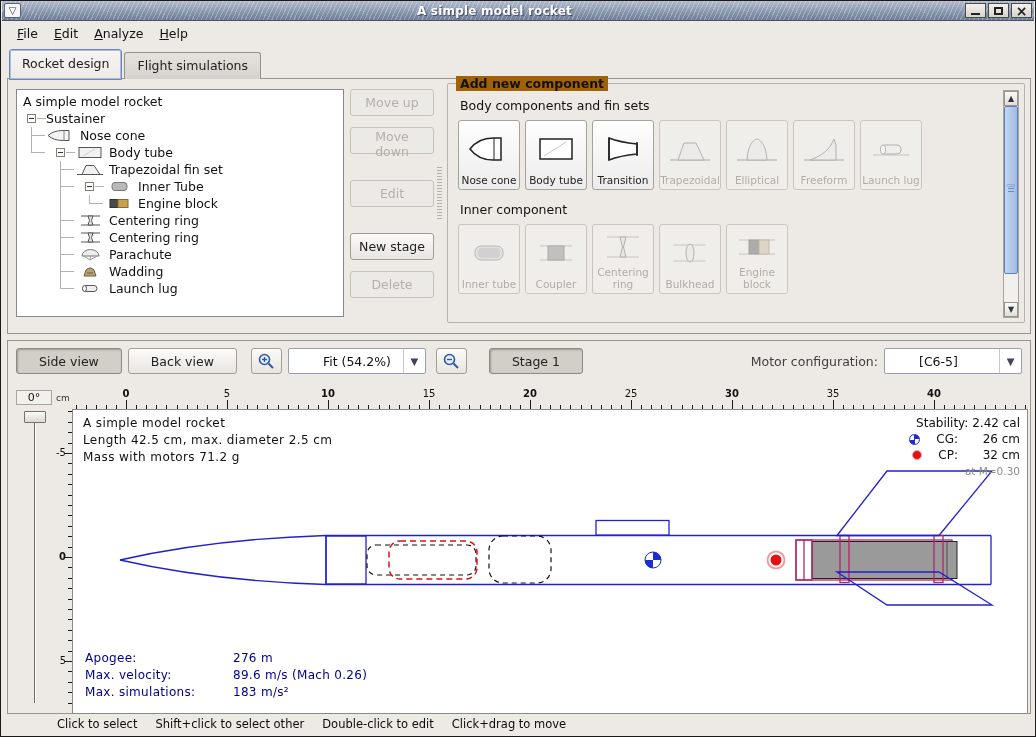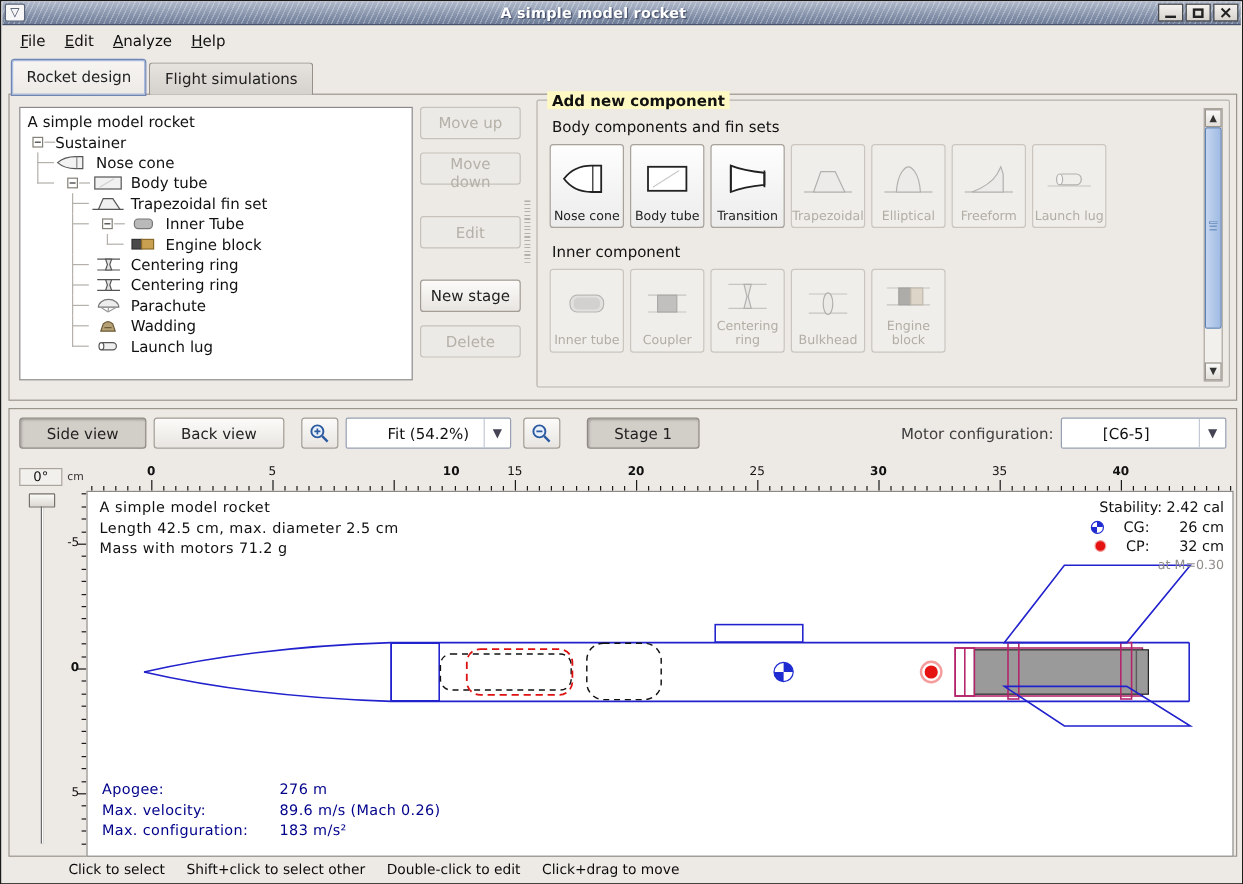--- a/index.html
+++ b/index.html
@@ -43,21 +43,21 @@
   .tree-root{padding-left:6px;}
   
   .btn{background:linear-gradient(#fcfbf9,#e8e5e1);border:1px solid #a39d95;border-radius:3px;font-size:12.5px;color:#222;text-align:center;font-family:inherit;}
   .btn.disabled{color:#b5b0a8;background:#eceae6;border-color:#c6c1ba;}
   .action-col{position:absolute;left:342px;top:10px;width:84px;display:flex;flex-direction:column;}
   .action-col .btn{height:27px;margin-bottom:11px;}
   .gap1{height:15px;}
   .splitter-v{position:absolute;left:429px;top:88px;width:5px;height:52px;background:repeating-linear-gradient(#a6a19a 0 1px,transparent 1px 3px);opacity:.8;}
   
   .groupbox{position:absolute;left:439px;top:4px;width:578px;height:240px;border:1px solid #b7b2aa;border-radius:2px;}
-  .group-legend{position:absolute;left:8px;top:-8px;background:#fef9c3;padding:0 4px;font-weight:bold;font-size:12.5px;color:#111;}
+  .group-legend{position:absolute;left:8px;top:-8px;background:#a16207;padding:0 4px;font-weight:bold;font-size:12.5px;color:#111;}
   .section-label{position:absolute;left:12px;font-size:12.5px;color:#111;}
   .comp-row{position:absolute;left:10px;display:flex;gap:5px;}
   .comp-btn{width:62px;height:70px;display:flex;flex-direction:column;align-items:center;justify-content:flex-end;padding:3px 1px;background:linear-gradient(#fefefe,#ececec);border:1px solid #a8a29b;border-radius:3px;}
   .comp-btn .ci{flex:1;display:flex;align-items:center;justify-content:center;width:100%;}
   .comp-btn .cl{font-size:10.5px;color:#222;text-align:center;line-height:1.15;}
   .comp-btn.disabled{background:#f0eeea;border-color:#cac5be;}
   .comp-btn.disabled .cl{color:#b2ada5;}
   .comp-btn.disabled .ci{opacity:.4;filter:grayscale(.6);}
   
   .vscroll{position:absolute;right:5px;top:6px;width:16px;height:228px;background:#f2f0ed;border:1px solid #aaa49c;}
@@ -450,21 +450,21 @@
           <div class="tick" style="left: 165.1px; height: 4px;"></div>
           <div class="tick" style="left: 175.2px; height: 4px;"></div>
           <div class="tick" style="left: 185.3px; height: 4px;"></div>
           <div class="tick" style="left: 195.4px; height: 4px;"></div>
           <div class="tick" style="left: 205.5px; height: 4px;"></div>
           <div class="tick" style="left: 215.6px; height: 4px;"></div>
           <div class="tick" style="left: 225.7px; height: 4px;"></div>
           <div class="tick" style="left: 235.8px; height: 4px;"></div>
           <div class="tick" style="left: 245.9px; height: 4px;"></div>
           <div class="tick" style="left: 256px; height: 9px;"></div>
-          <div class="tlabel bold" style="left: 256px; margin-left: 48px;">10</div>
+          <div class="tlabel bold" style="left: 256px;">10</div>
           <div class="tick" style="left: 266.1px; height: 4px;"></div>
           <div class="tick" style="left: 276.2px; height: 4px;"></div>
           <div class="tick" style="left: 286.3px; height: 4px;"></div>
           <div class="tick" style="left: 296.4px; height: 4px;"></div>
           <div class="tick" style="left: 306.5px; height: 4px;"></div>
           <div class="tick" style="left: 316.6px; height: 4px;"></div>
           <div class="tick" style="left: 326.7px; height: 4px;"></div>
           <div class="tick" style="left: 336.8px; height: 4px;"></div>
           <div class="tick" style="left: 346.9px; height: 4px;"></div>
           <div class="tick" style="left: 357px; height: 9px;"></div>
@@ -649,21 +649,21 @@
         <div class="flight">
             <div class="frow">
               <span class="fl">Apogee:</span>
               <span>276 m</span>
             </div>
             <div class="frow">
               <span class="fl">Max. velocity:</span>
               <span>89.6 m/s  (Mach 0.26)</span>
             </div>
             <div class="frow">
-              <span class="fl">Max. configuration:</span>
+              <span class="fl">Max. simulations:</span>
               <span>183 m/s²</span>
             </div>
           </div>
       </div>
     </div>
   </div>
 
   <div class="statusbar">
       <span>Click to select</span>
       <span>Shift+click to select other</span>

